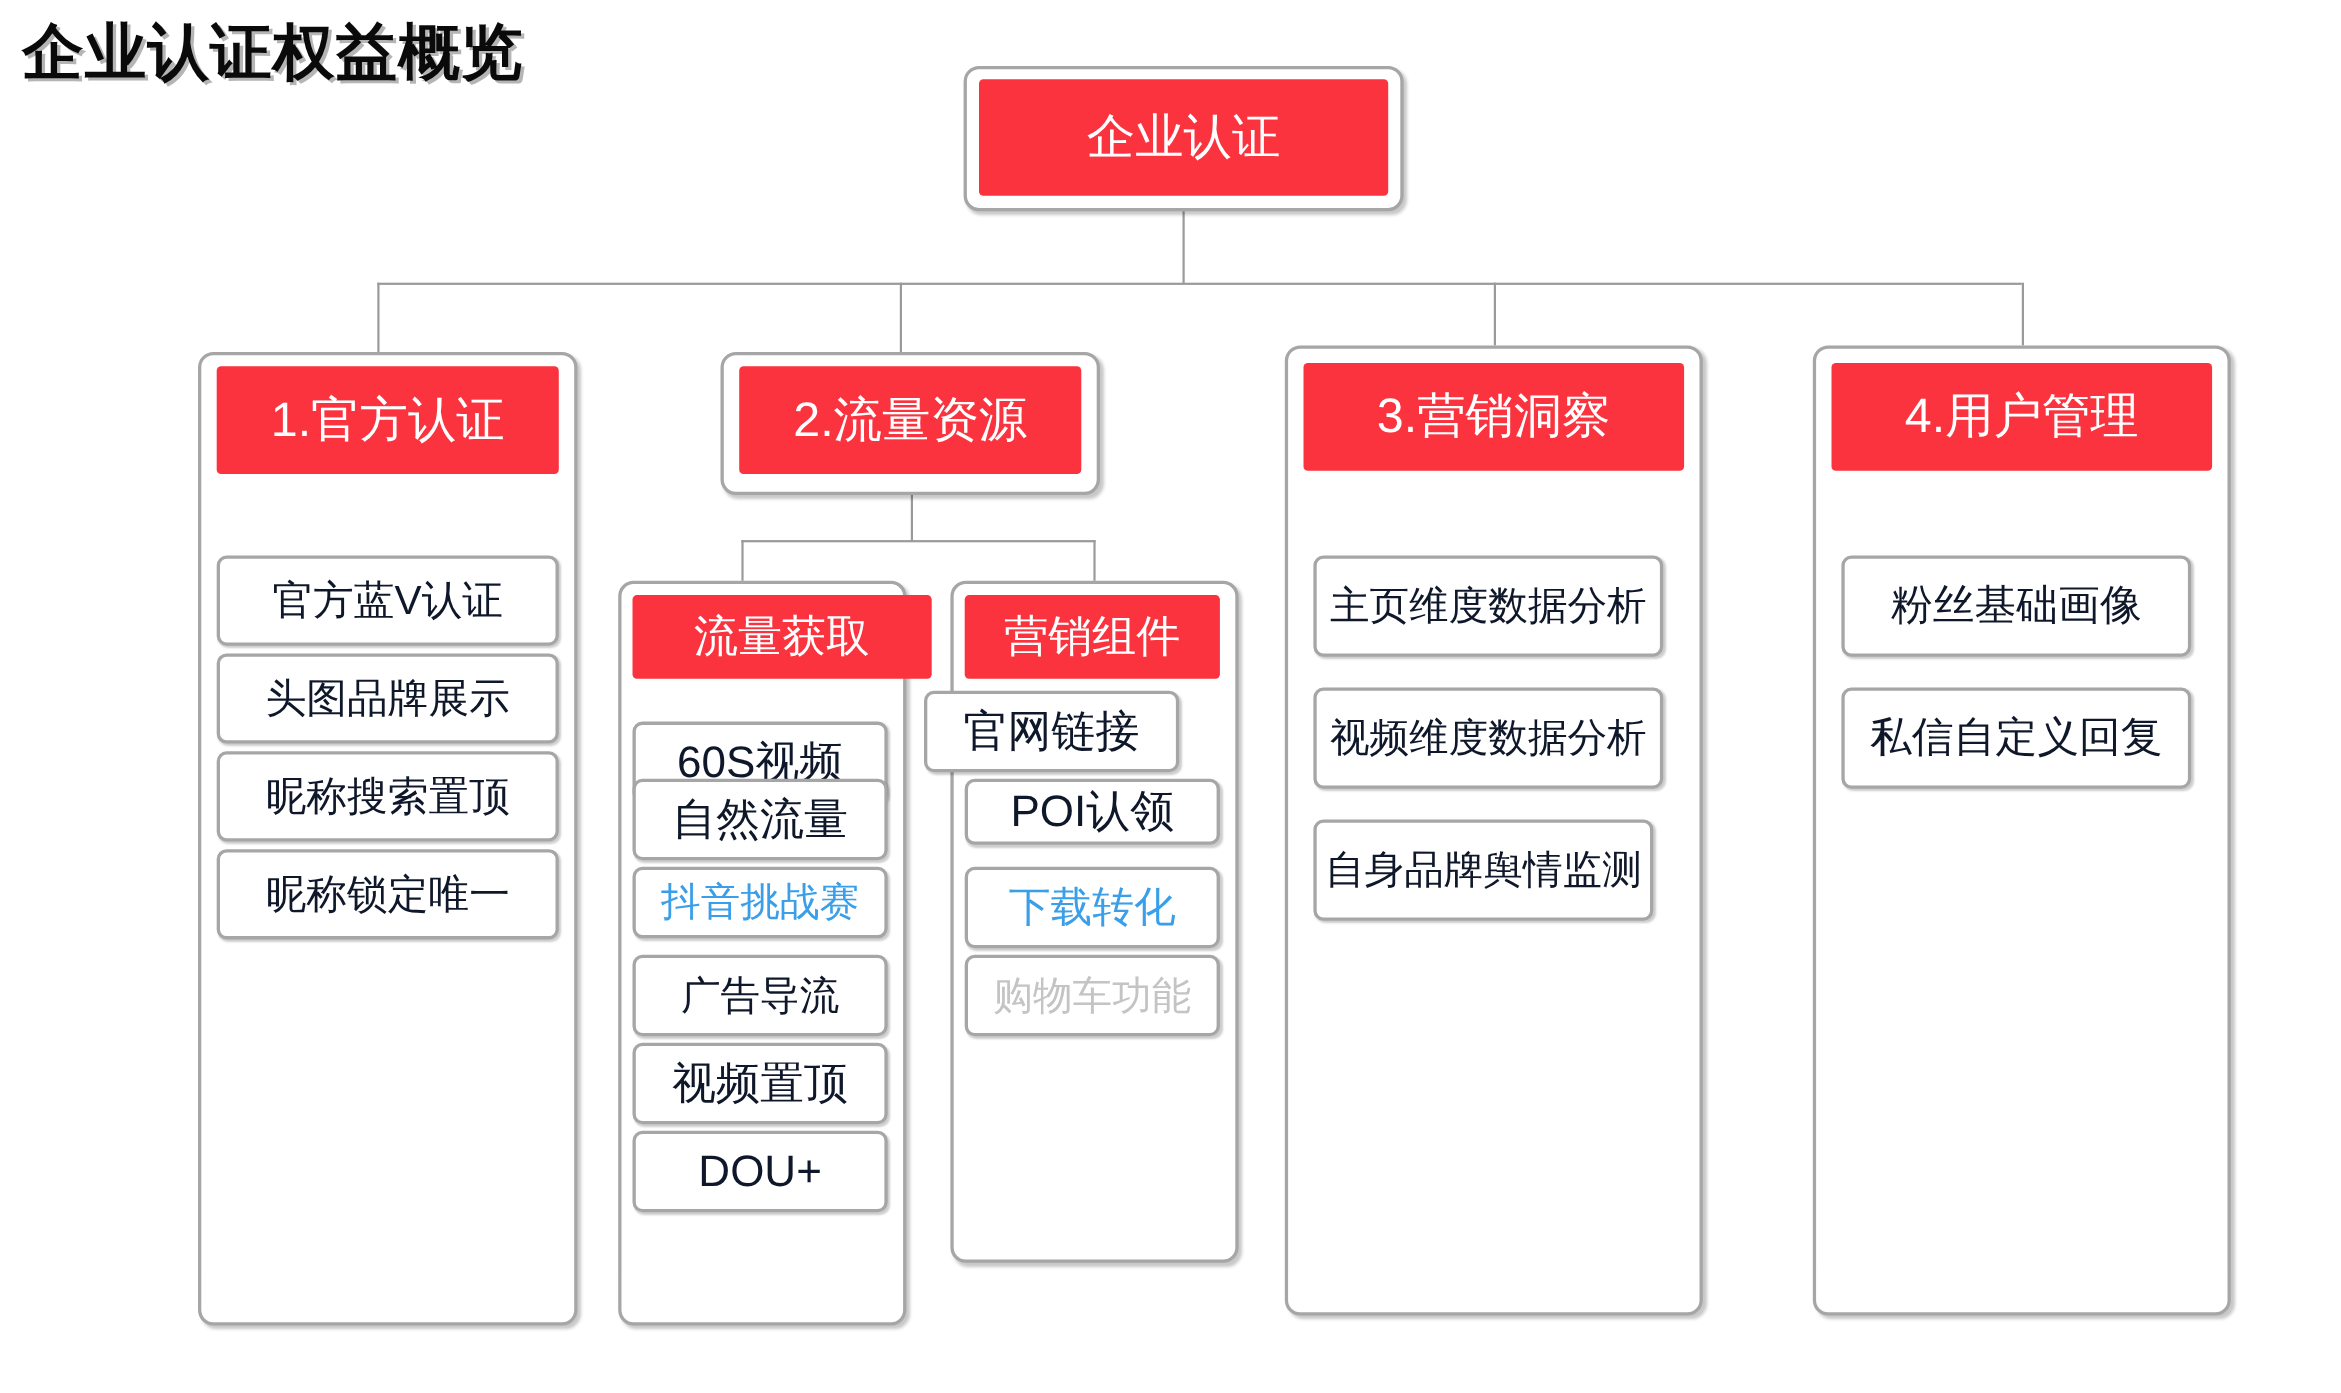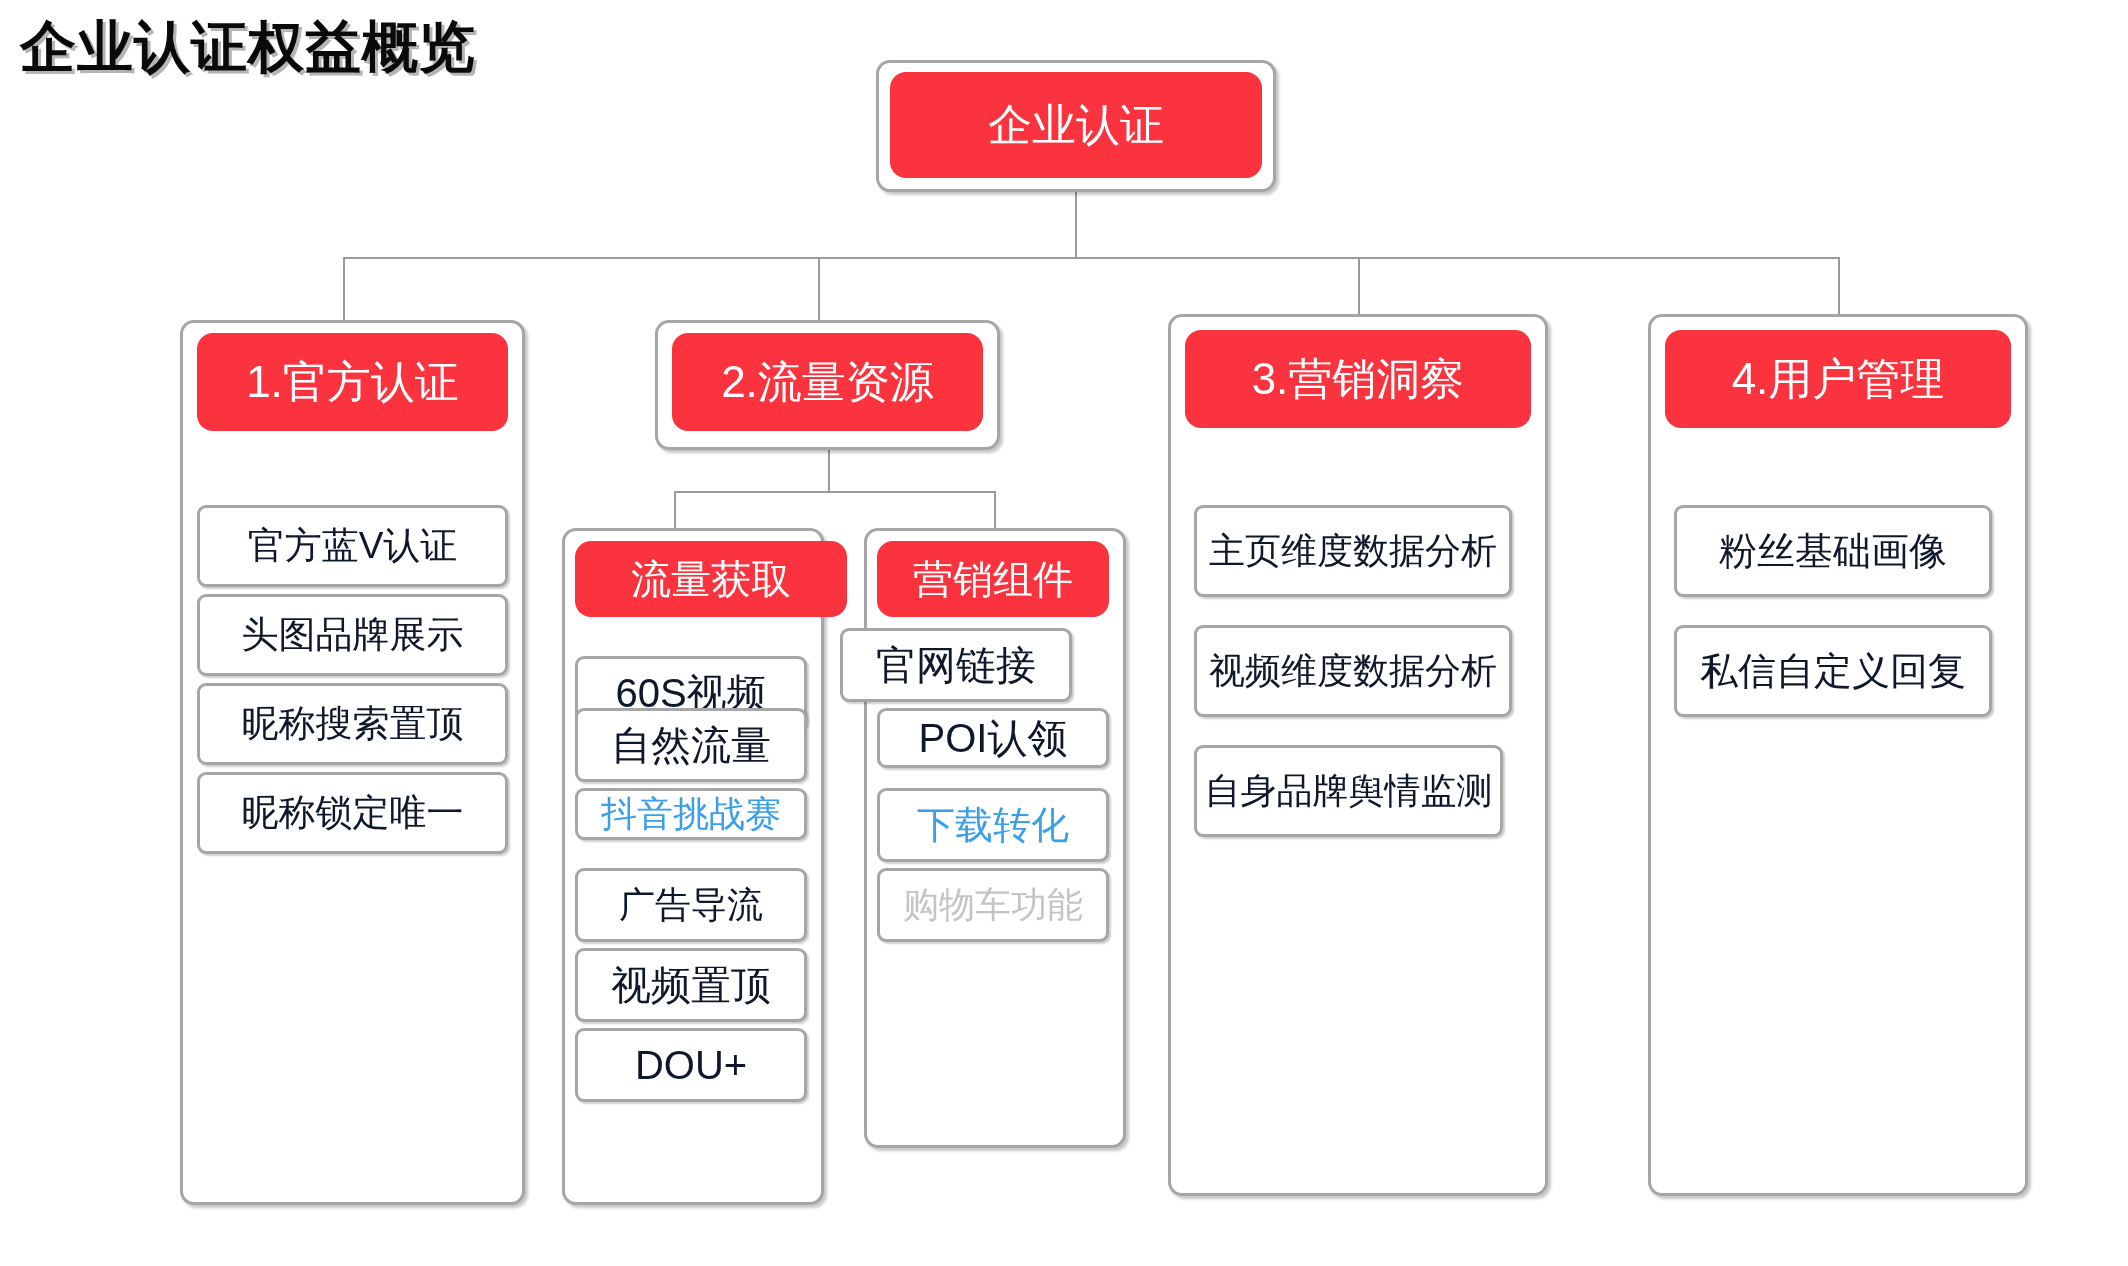--- a/index.html
+++ b/index.html
@@ -49,21 +49,21 @@
     border: 3px solid #a6a6a6;
     border-radius: 14px;
     box-shadow: 3px 3px 3px rgba(0,0,0,0.22);
   }
 
   
   .red-chip {
     position: absolute;
     box-sizing: border-box;
     background: #fa333e;
-    border-radius: 16px;
+    border-radius: 4px;
     color: #ffffff;
     display: flex;
     align-items: center;
     justify-content: center;
     text-align: center;
     line-height: 1.15;
     white-space: nowrap;
   }
 
   
@@ -145,21 +145,21 @@
   <div class="leaf" style="left:197px; top:772px; width:311px; height:82px;">昵称锁定唯一</div>
 
   <div class="group-box" id="col2-box"></div>
   <div class="red-chip" id="col2-chip">2.流量资源</div>
 
   <div class="group-box" id="sub2a-box"></div>
   <div class="red-chip" id="sub2a-chip">流量获取</div>
 
   <div class="leaf" style="left:575px; top:656px; width:232px; height:74px; font-size:40px;">60S视频</div>
   <div class="leaf" style="left:575px; top:708px; width:232px; height:74px; font-size:40px;">自然流量</div>
-  <div class="leaf blue" style="left:575px; top:788px; width:232px; height:52px; font-size:36px;">抖音挑战赛</div>
+  <div class="leaf blue" style="left:575px; top:788px; width:232px; height:65px; font-size:36px;">抖音挑战赛</div>
   <div class="leaf" style="left:575px; top:868px; width:232px; height:74px; font-size:36px;">广告导流</div>
   <div class="leaf" style="left:575px; top:948px; width:232px; height:74px; font-size:40px;">视频置顶</div>
   <div class="leaf" style="left:575px; top:1028px; width:232px; height:74px; font-size:40px;">DOU+</div>
 
   <div class="group-box" id="sub2b-box"></div>
   <div class="red-chip" id="sub2b-chip">营销组件</div>
 
   <div class="leaf" style="left:840px; top:628px; width:232px; height:74px; font-size:40px;">官网链接</div>
   <div class="leaf" style="left:877px; top:708px; width:232px; height:60px; font-size:40px;">POI认领</div>
   <div class="leaf blue" style="left:877px; top:788px; width:232px; height:74px; font-size:38px;">下载转化</div>

